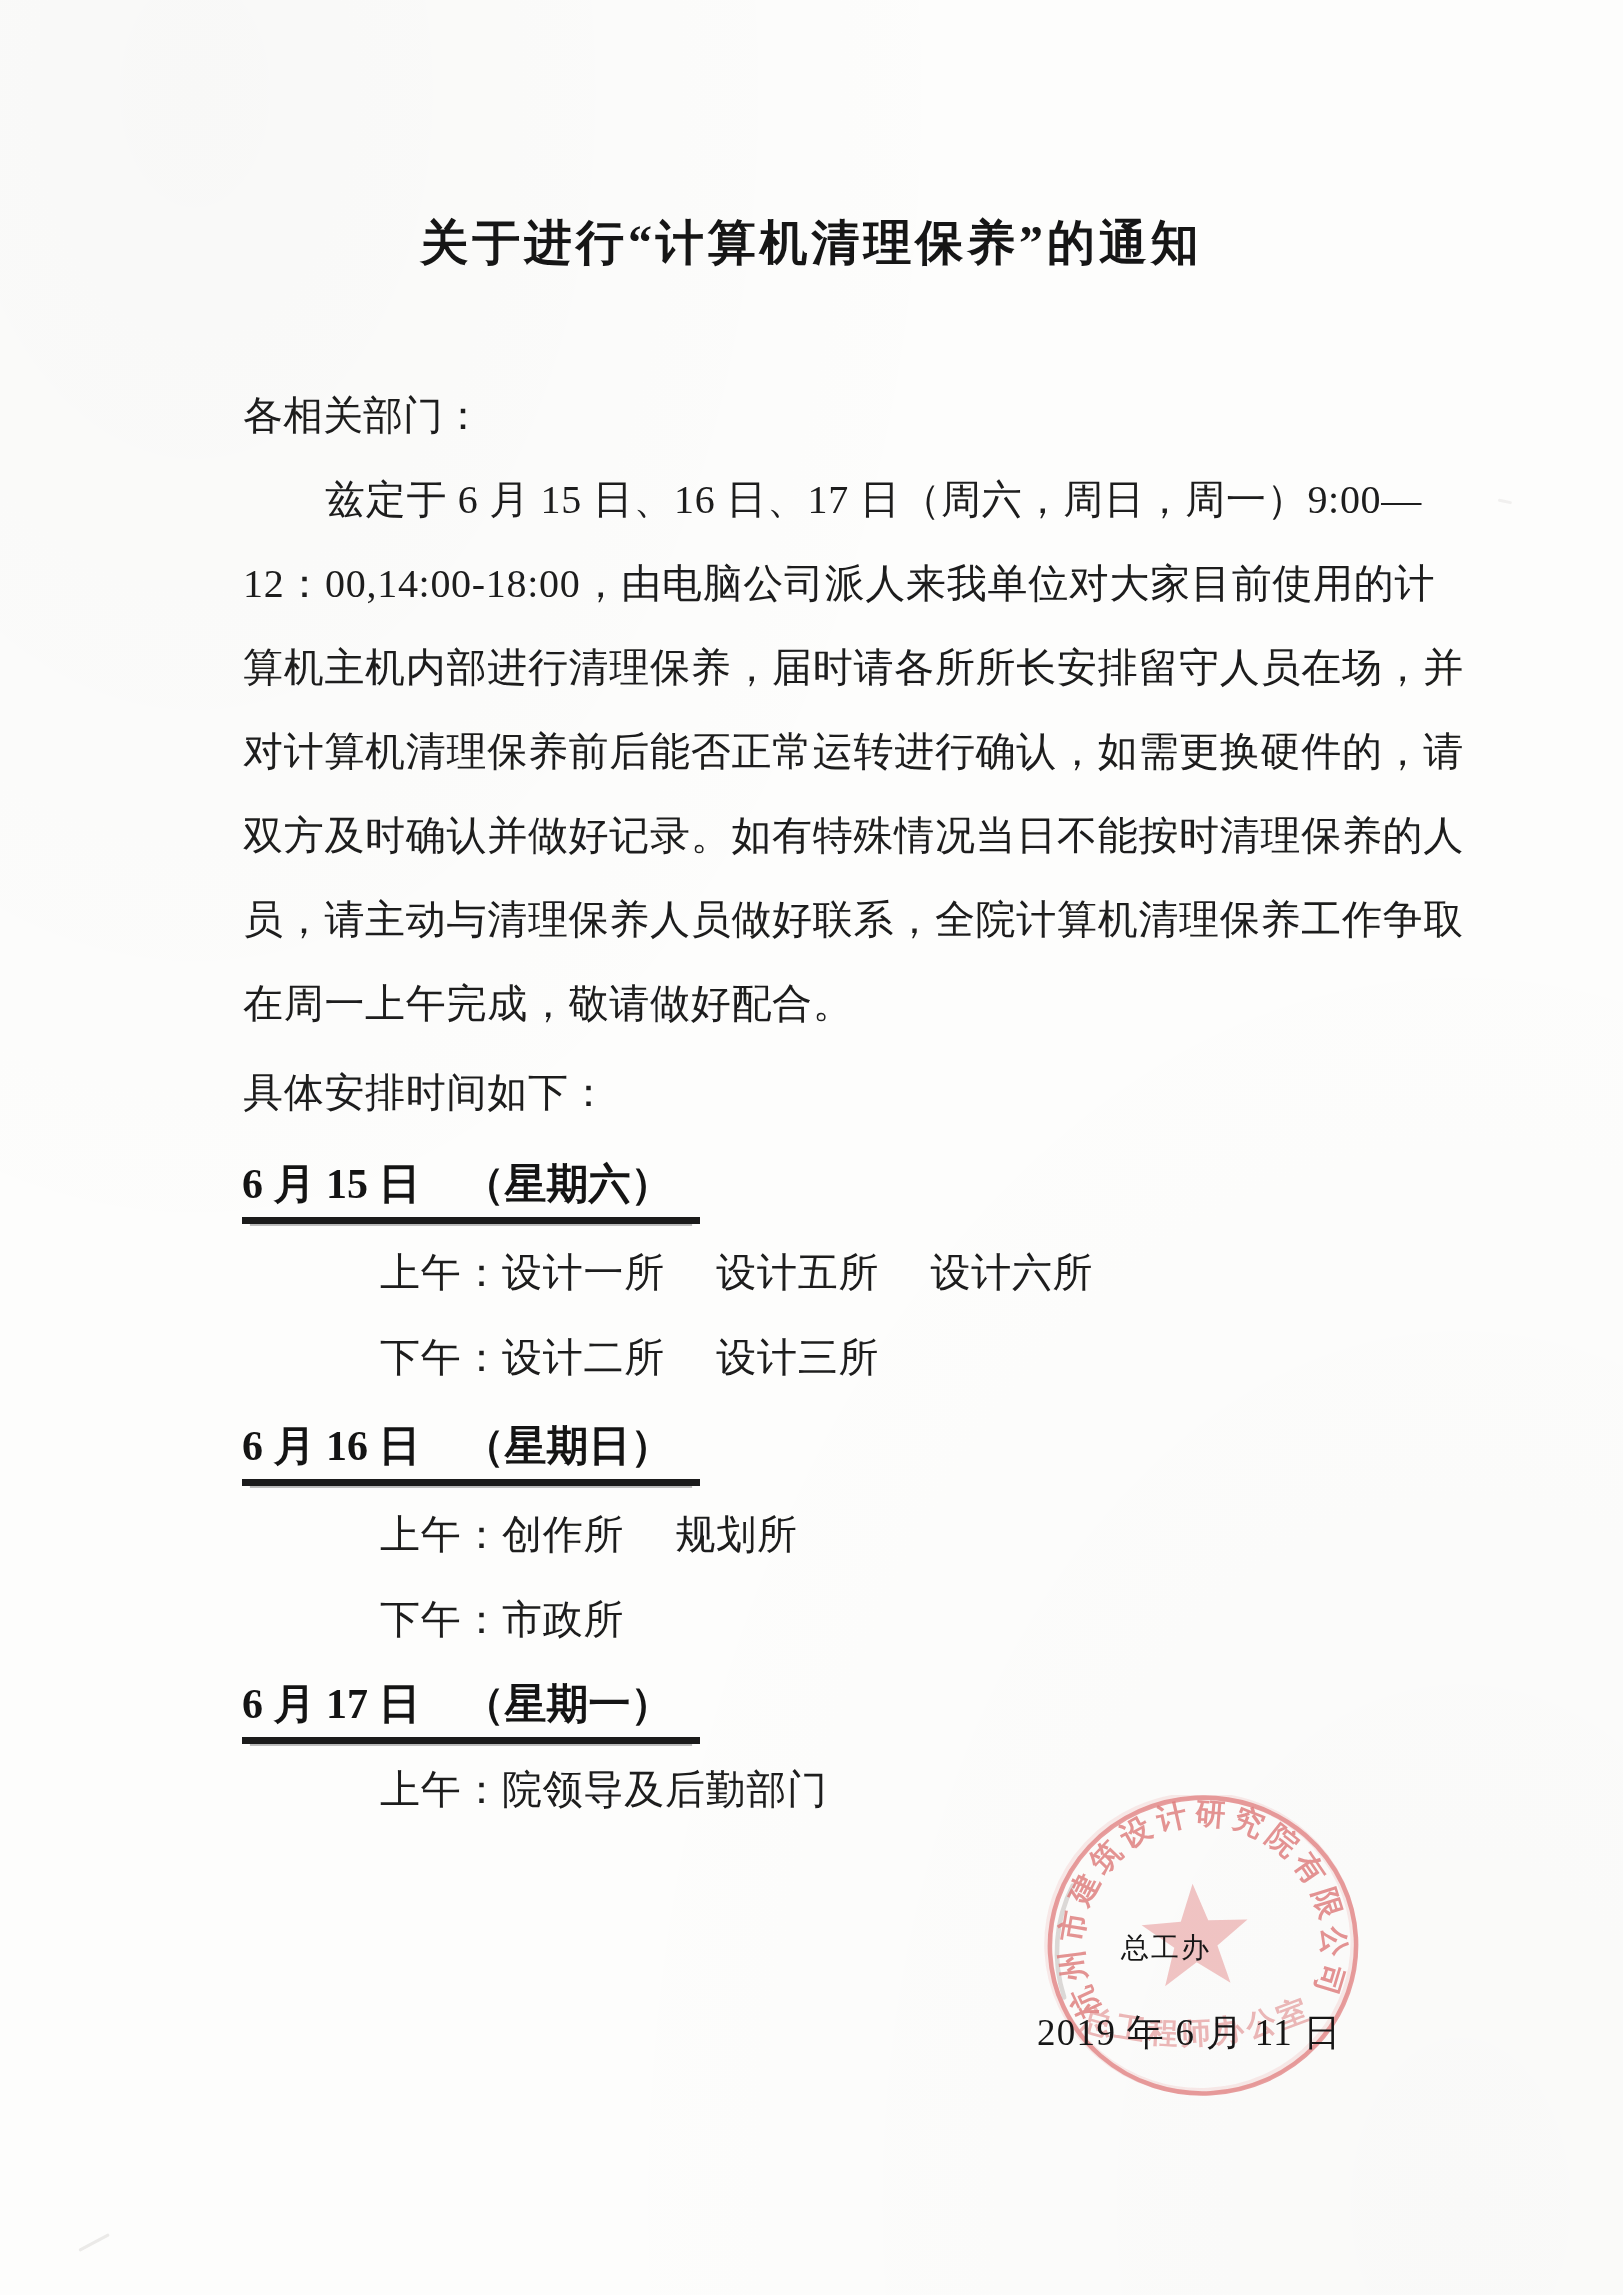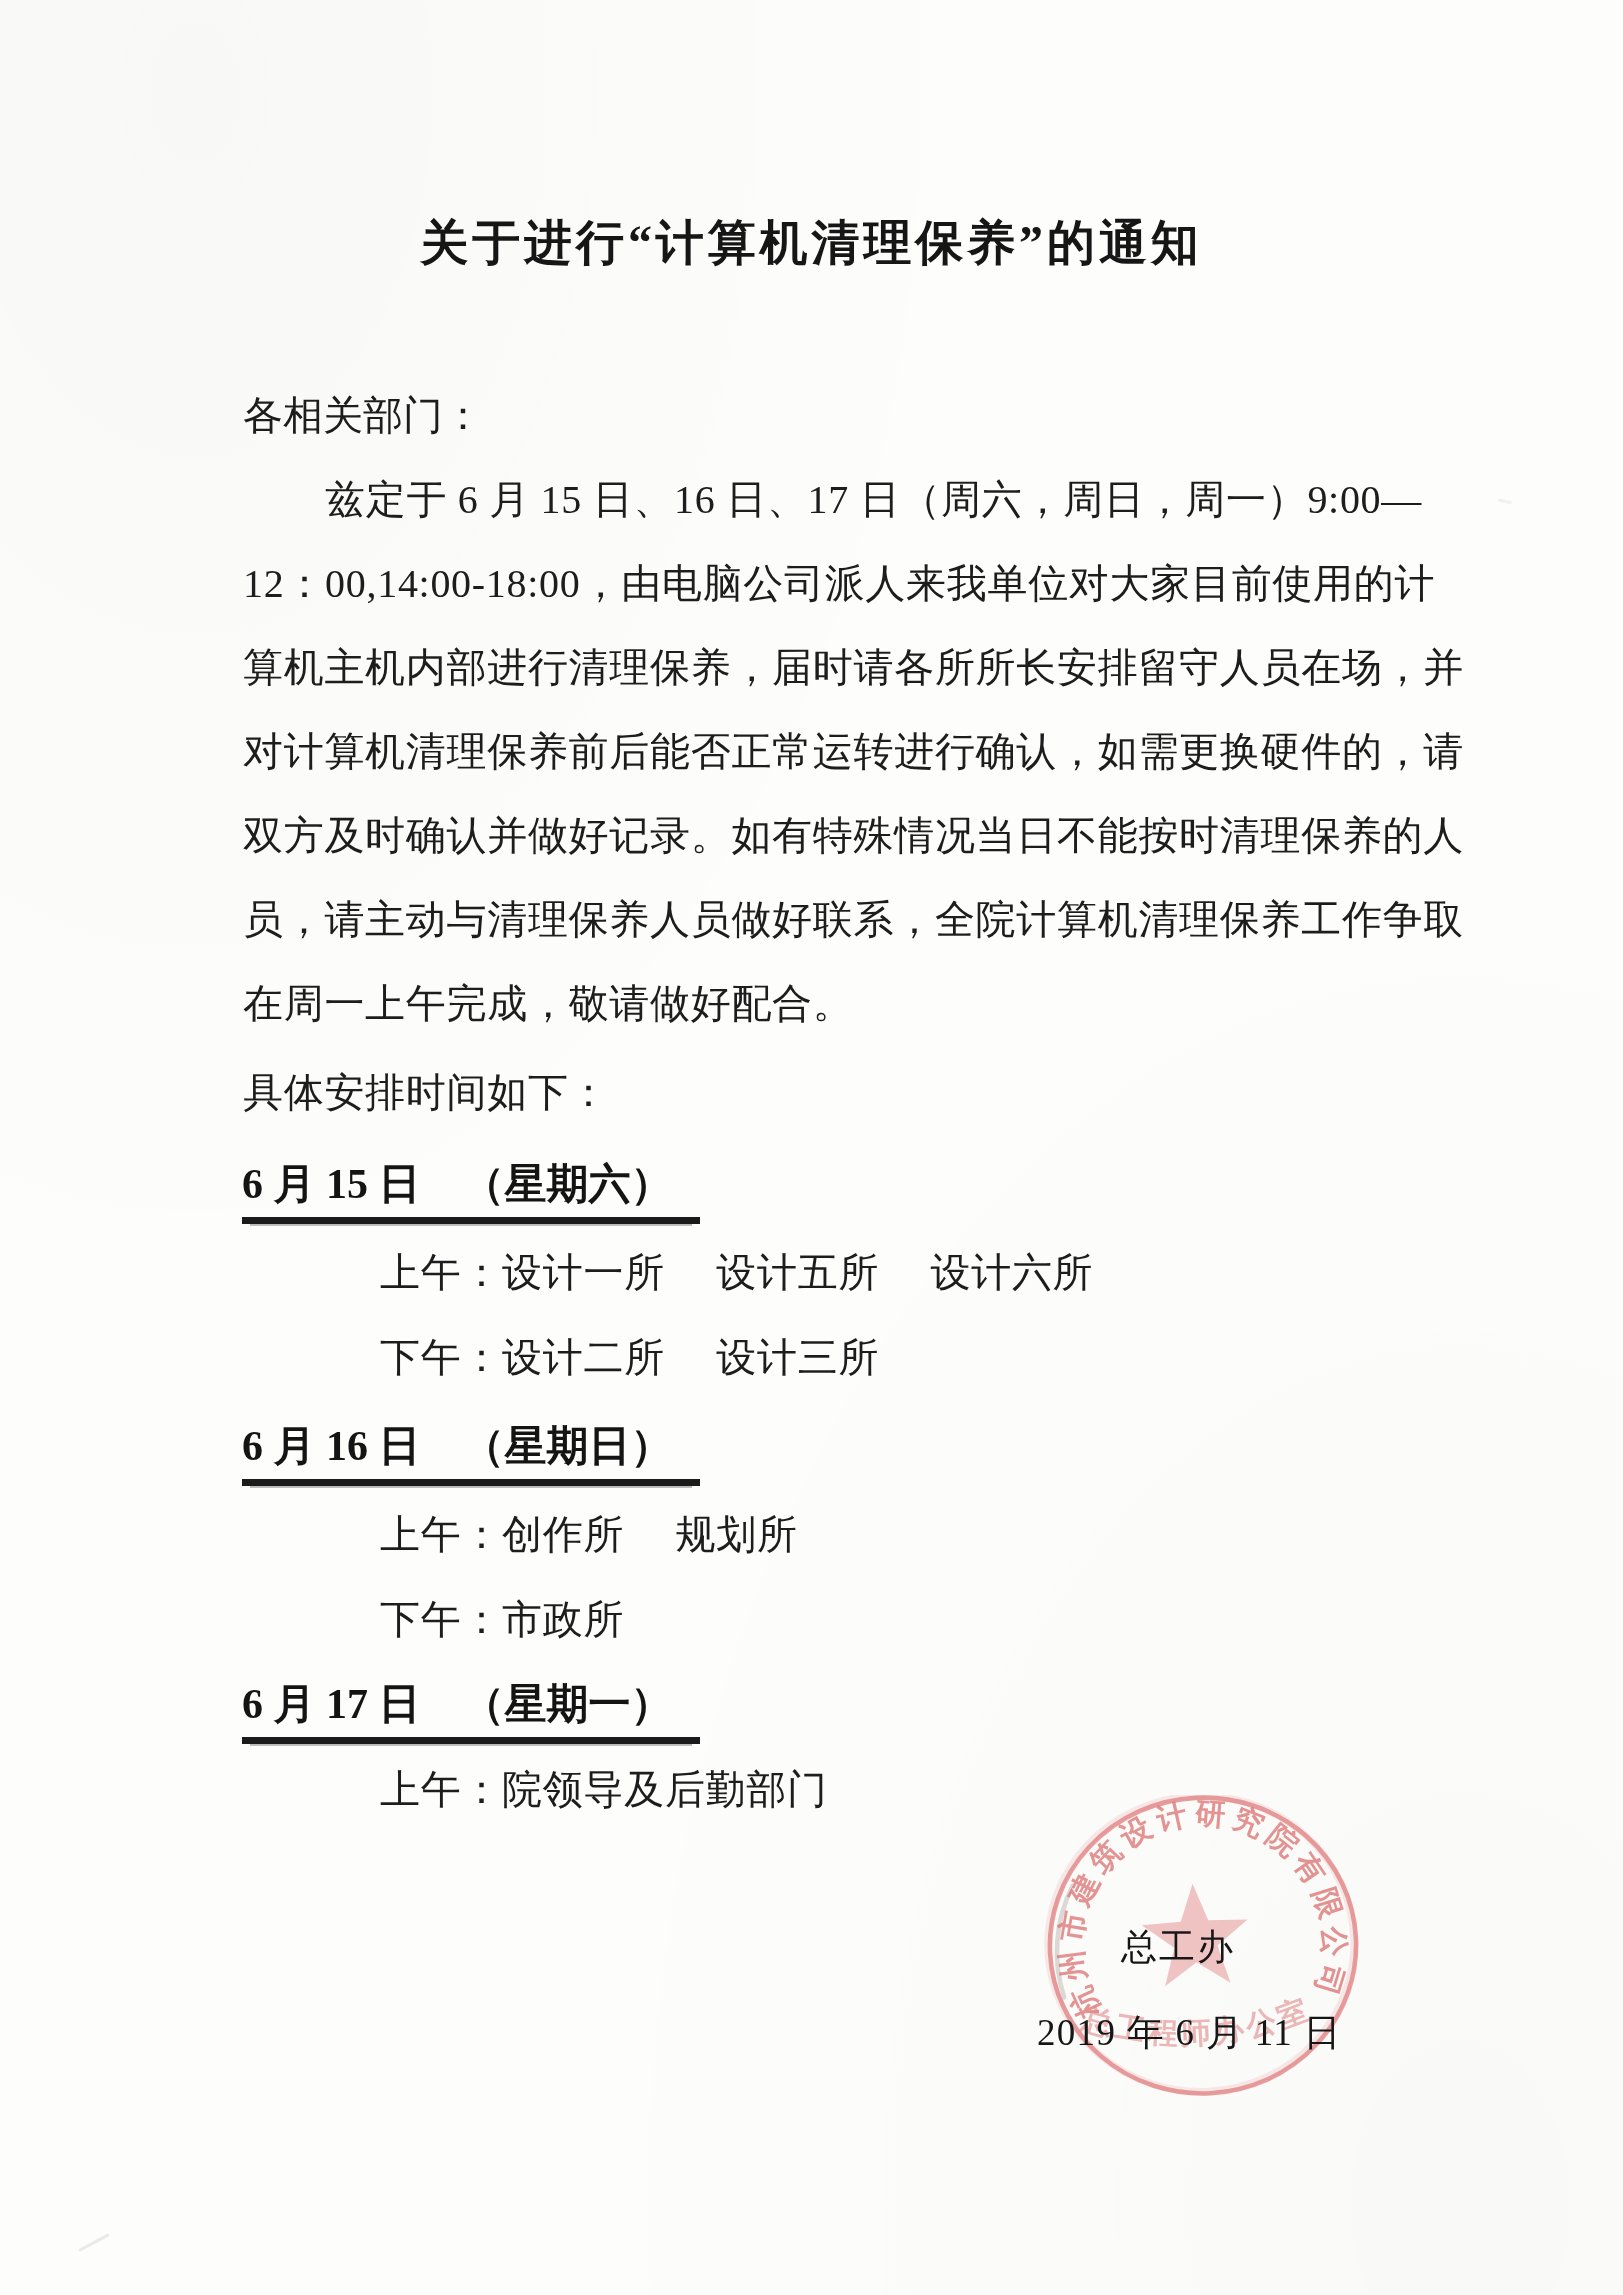--- a/index.html
+++ b/index.html
@@ -100,21 +100,21 @@
     padding-left: 137px;
     font-size: 40px;
     line-height: 84px;
     letter-spacing: 0.7px;
   }
 
   .signature {
     position: absolute;
     left: 1121px;
     top: 1927px;
-    font-size: 36px;
+    font-size: 28px;
     line-height: 41px;
     letter-spacing: 2px;
     color: #161616;
     z-index: 3;
   }
   .docdate {
     position: absolute;
     left: 1037px;
     top: 2013px;
     font-size: 37px;

